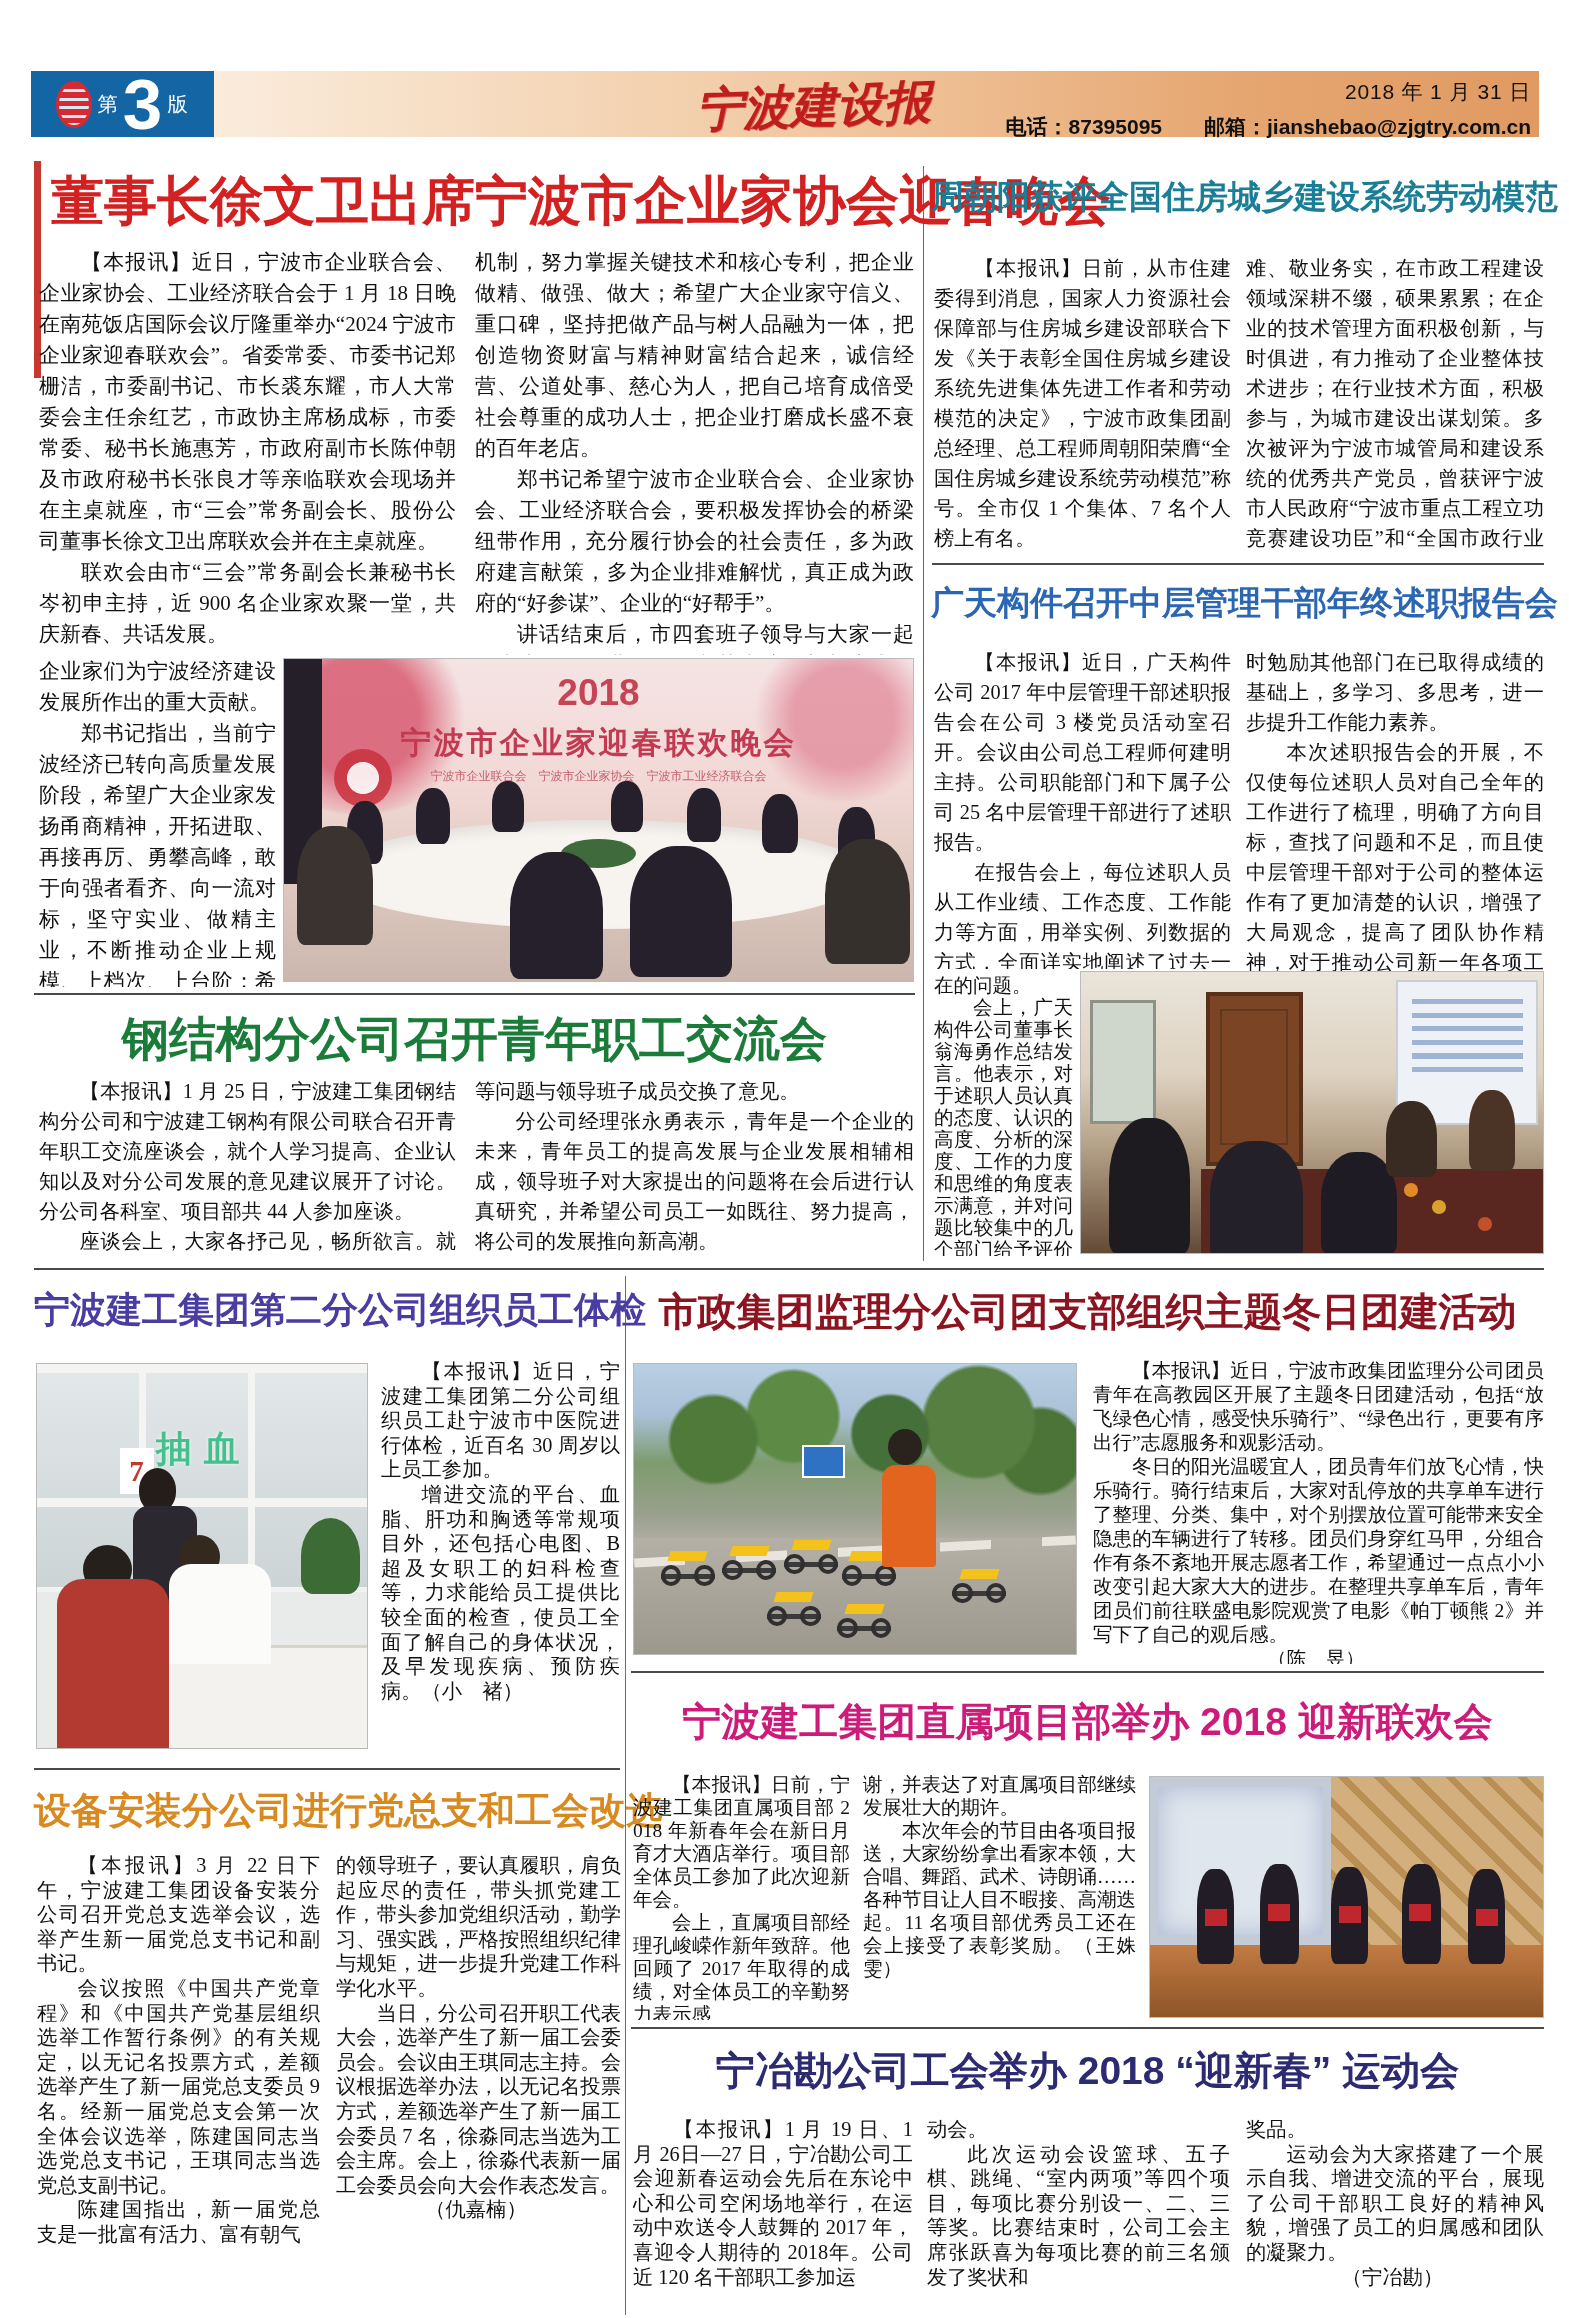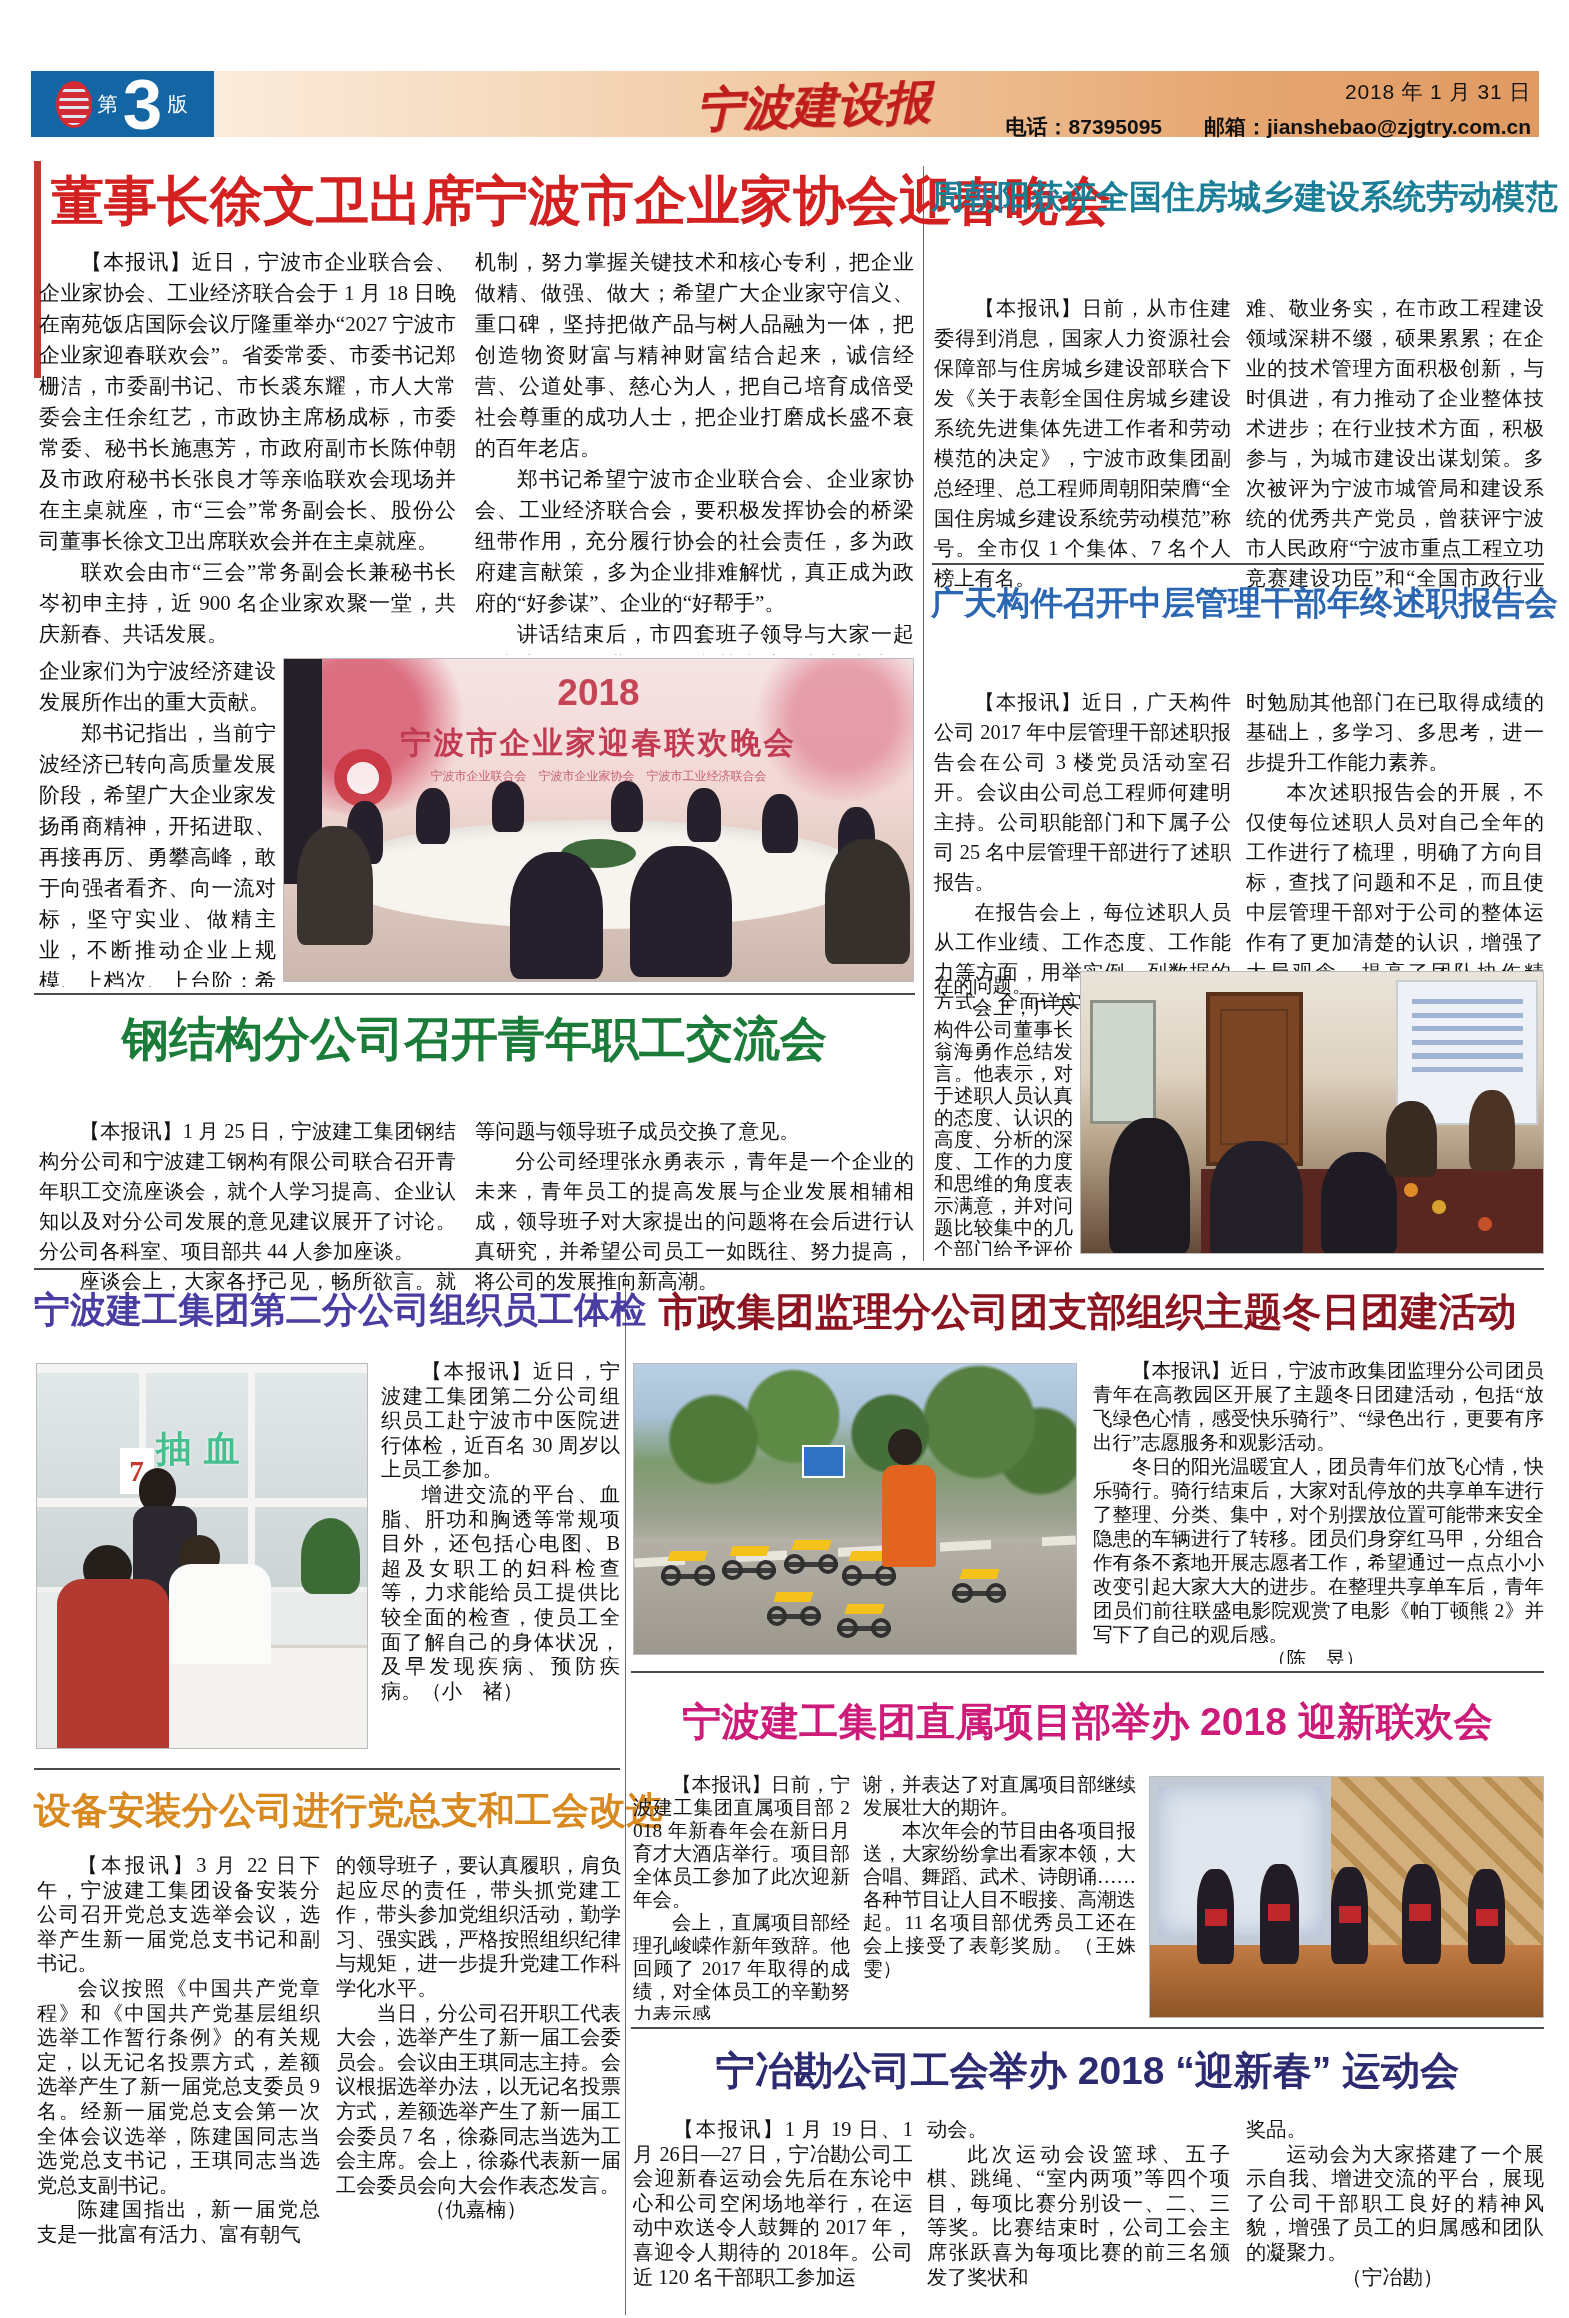--- a/index.html
+++ b/index.html
@@ -28,21 +28,21 @@
   
   .headline{position:absolute;text-align:center;font-weight:900;white-space:nowrap;
     font-family:"Liberation Sans",sans-serif;}
   .hl-serif{font-family:"Liberation Serif",serif;}
   
   .col{position:absolute;font-size:21px;line-height:31px;text-align:justify;
     word-break:break-all;overflow:hidden;}
   .col p{margin:0;text-indent:2em;}
   .col p.cont{text-indent:0;}
   .byline{text-align:center;padding-right:5.1px;}
-  .c-sm{font-size:20.3px;line-height:30px;margin-top:40px;}
+  .c-sm{font-size:20.3px;line-height:30px;}
   .c-xs{font-size:19.5px;line-height:22px;}
   .c-md{font-size:20.3px;line-height:24.6px;}
   .c-a7{font-size:19.5px;line-height:23px;}
   .c-a8{font-size:20.3px;line-height:24.6px;}
   .c-a6b{font-size:19.5px;line-height:24px;}
   
   .photo{position:absolute;overflow:hidden;background:#ddd;border:0.8px solid #bbb;box-sizing:border-box;}
   
   #photo1{background:linear-gradient(180deg,#f5e4e4 0%,#f2d8d5 40%,#e6cfc7 58%,#cbb7ad 100%);}
   .ph1-blob{position:absolute;border-radius:50%;filter:blur(1.7px);}
@@ -142,21 +142,21 @@
   <div class="vrule" style="left:625px;top:1276px;height:1039px;"></div>
   <div class="hrule" style="left:34px;top:993px;width:881px;"></div>
   <div class="hrule" style="left:932px;top:563px;width:612px;"></div>
   <div class="hrule" style="left:34px;top:1268px;width:1510px;"></div>
   <div class="hrule" style="left:34px;top:1768px;width:586px;"></div>
   <div class="hrule" style="left:631px;top:1671px;width:913px;"></div>
   <div class="hrule" style="left:631px;top:2027px;width:913px;"></div>
 
   <div class="headline" style="left: 51px; top: 166px; width: 847px; font-size: 53px; color: rgb(211, 32, 32);">董事长徐文卫出席宁波市企业家协会迎春晚会</div>
   <div class="col" style="left:39px;top:247px;width:417px;height:407px;">
-      <p>【本报讯】近日，宁波市企业联合会、企业家协会、工业经济联合会于 1 月 18 日晚在南苑饭店国际会议厅隆重举办“2027 宁波市企业家迎春联欢会”。省委常委、市委书记郑栅洁，市委副书记、市长裘东耀，市人大常委会主任余红艺，市政协主席杨成标，市委常委、秘书长施惠芳，市政府副市长陈仲朝及市政府秘书长张良才等亲临联欢会现场并在主桌就座，市“三会”常务副会长、股份公司董事长徐文卫出席联欢会并在主桌就座。</p>
+      <p>【本报讯】近日，宁波市企业联合会、企业家协会、工业经济联合会于 1 月 18 日晚在南苑饭店国际会议厅隆重举办“2024 宁波市企业家迎春联欢会”。省委常委、市委书记郑栅洁，市委副书记、市长裘东耀，市人大常委会主任余红艺，市政协主席杨成标，市委常委、秘书长施惠芳，市政府副市长陈仲朝及市政府秘书长张良才等亲临联欢会现场并在主桌就座，市“三会”常务副会长、股份公司董事长徐文卫出席联欢会并在主桌就座。</p>
       <p>联欢会由市“三会”常务副会长兼秘书长岑初申主持，近 900 名企业家欢聚一堂，共庆新春、共话发展。</p>
     </div>
   <div class="col" style="left:475px;top:247px;width:439px;height:408px;">
       <p class="cont">机制，努力掌握关键技术和核心专利，把企业做精、做强、做大；希望广大企业家守信义、重口碑，坚持把做产品与树人品融为一体，把创造物资财富与精神财富结合起来，诚信经营、公道处事、慈心为人，把自己培育成倍受社会尊重的成功人士，把企业打磨成长盛不衰的百年老店。</p>
       <p>郑书记希望宁波市企业联合会、企业家协会、工业经济联合会，要积极发挥协会的桥梁纽带作用，充分履行协会的社会责任，多为政府建言献策，多为企业排难解忧，真正成为政府的“好参谋”、企业的“好帮手”。</p>
       <p>讲话结束后，市四套班子领导与大家一起欣赏由会员企业提供的文艺表演，并与广大企业家共进晚餐，期间与大家热情交流、互致问候。</p>
     </div>
   <div class="col" style="left:39px;top:656px;width:237px;height:331px;">
       <p class="cont">企业家们为宁波经济建设发展所作出的重大贡献。</p>
       <p>郑书记指出，当前宁波经济已转向高质量发展阶段，希望广大企业家发扬甬商精神，开拓进取、再接再厉、勇攀高峰，敢于向强者看齐、向一流对标，坚守实业、做精主业，不断推动企业上规模、上档次、上台阶；希望广大企业加大科技研发和技术改造的投入，完善引才、育才、用才、留才</p>

